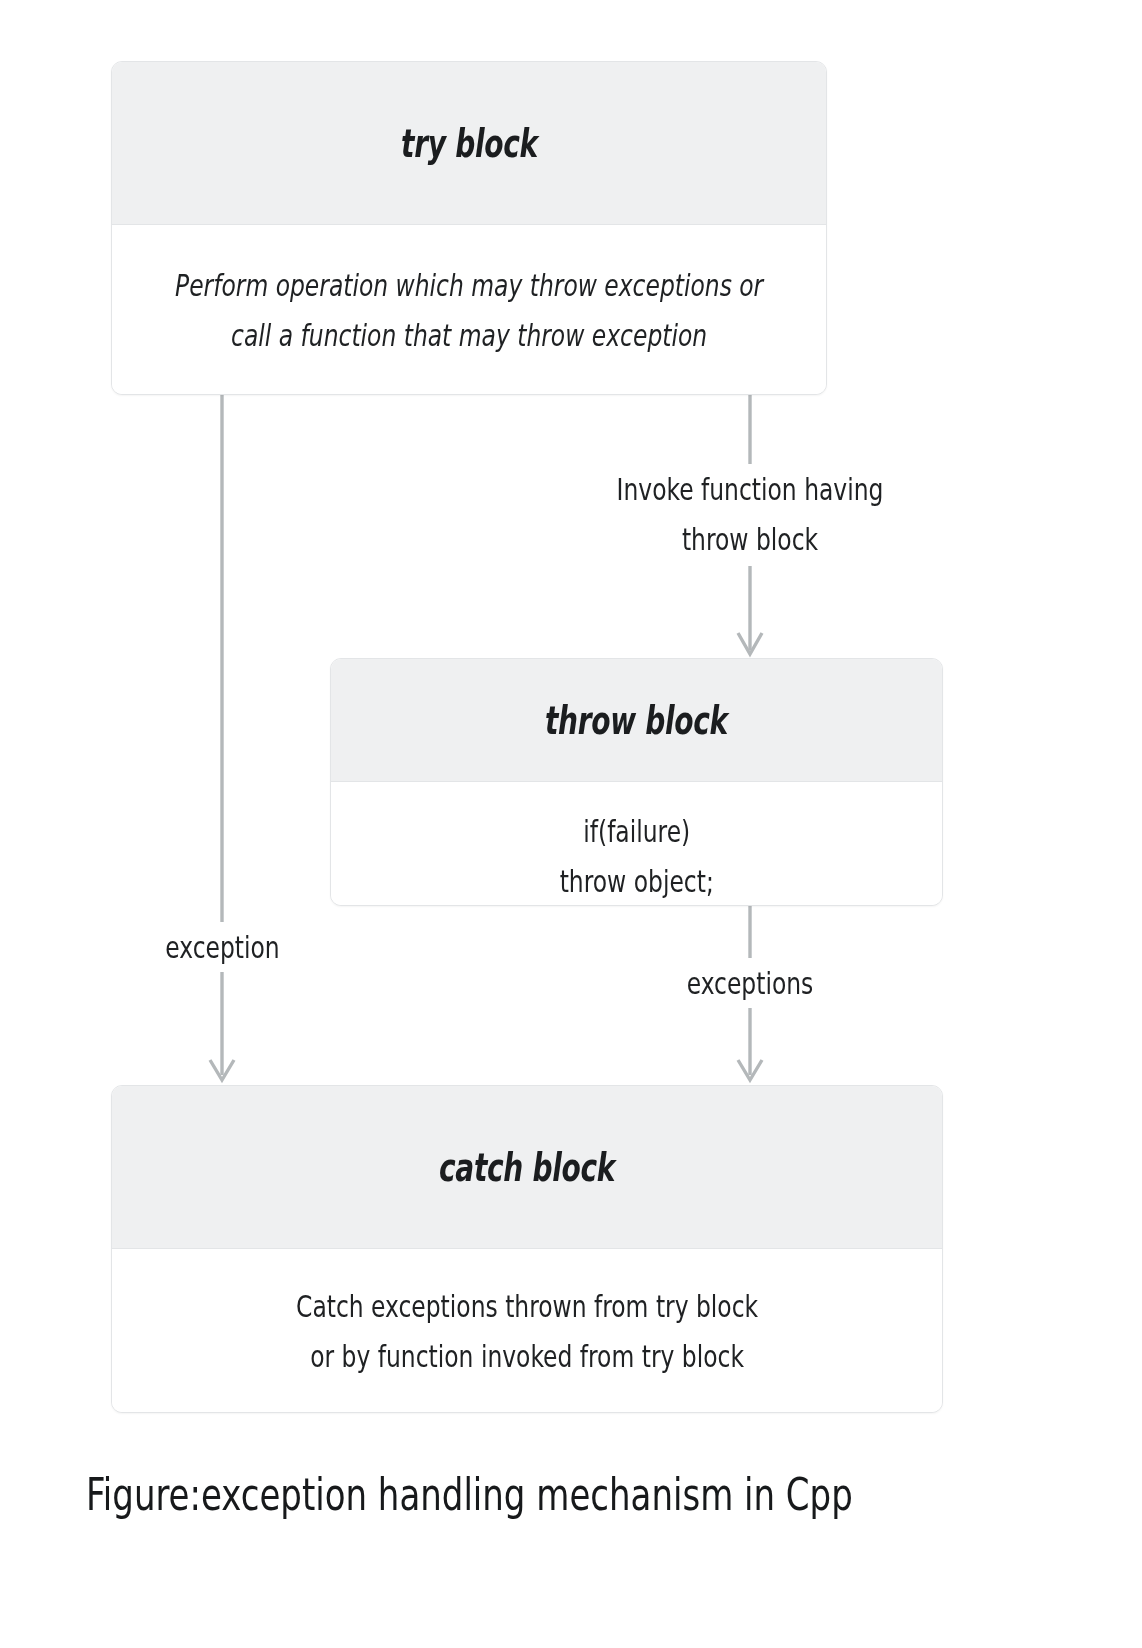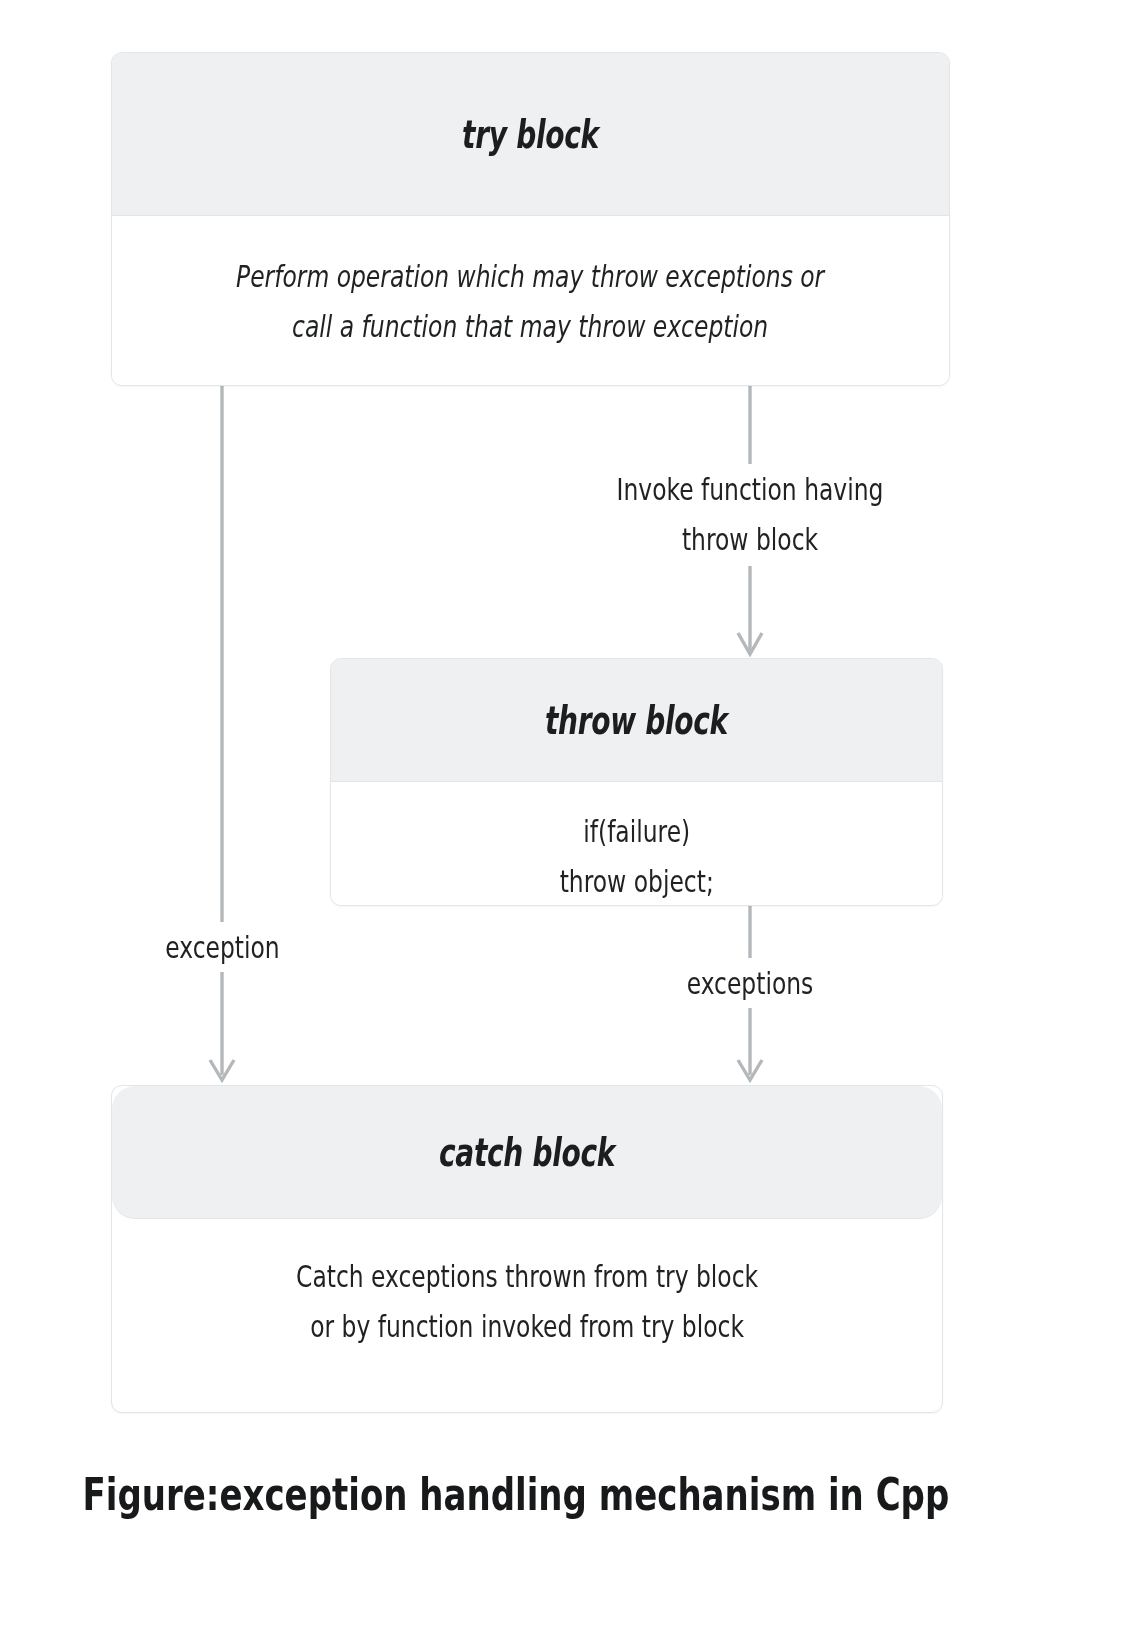--- a/index.html
+++ b/index.html
@@ -76,30 +76,30 @@
     font-size: 31px;
     line-height: 50px;
     color: #1f2123;
     text-align: center;
     white-space: pre-line;
     transform: scaleX(0.84);
     transform-origin: center center;
   }
 
   
-  #try-block     { left: 111px; top: 52px;   width: 839px; height: 334px; }
+  #try-block     { left: 111px; top: 61px;   width: 716px; height: 334px; }
   #try-block   .node-header { height: 163px; }
   #try-block   .node-body   { height: 169px; font-style: italic; }
 
   #throw-block   { left: 330px; top: 658px;  width: 613px; height: 248px; }
   #throw-block .node-header { height: 123px; }
   #throw-block .node-body   { height: 148px; }
 
   #catch-block   { left: 111px; top: 1085px; width: 832px; height: 328px; }
-  #catch-block .node-header { height: 133px; border-radius: 23px; }
+  #catch-block .node-header { height: 163px; }
   #catch-block .node-body   { height: 164px; justify-content: center; }
 
   
   .edge-label {
     position: absolute;
     z-index: 3;
     font-family: "DejaVu Sans Condensed", "Liberation Sans Narrow", "Liberation Sans", sans-serif;
     font-weight: 400;
     font-size: 31px;
     line-height: 50px;
@@ -115,21 +115,21 @@
 
   
   #caption {
     position: absolute;
     z-index: 3;
     left: 0;
     top: 1468px;
     width: 938px;
     text-align: center;
     font-family: "DejaVu Sans Condensed", "Liberation Sans Narrow", "Liberation Sans", sans-serif;
-    font-weight: 700;
+    font-weight: 400;
     font-size: 45px;
     color: #17191b;
     white-space: nowrap;
   }
   #caption span {
     display: inline-block;
     transform: scaleX(0.84);
     transform-origin: center center;
   }
 </style>

